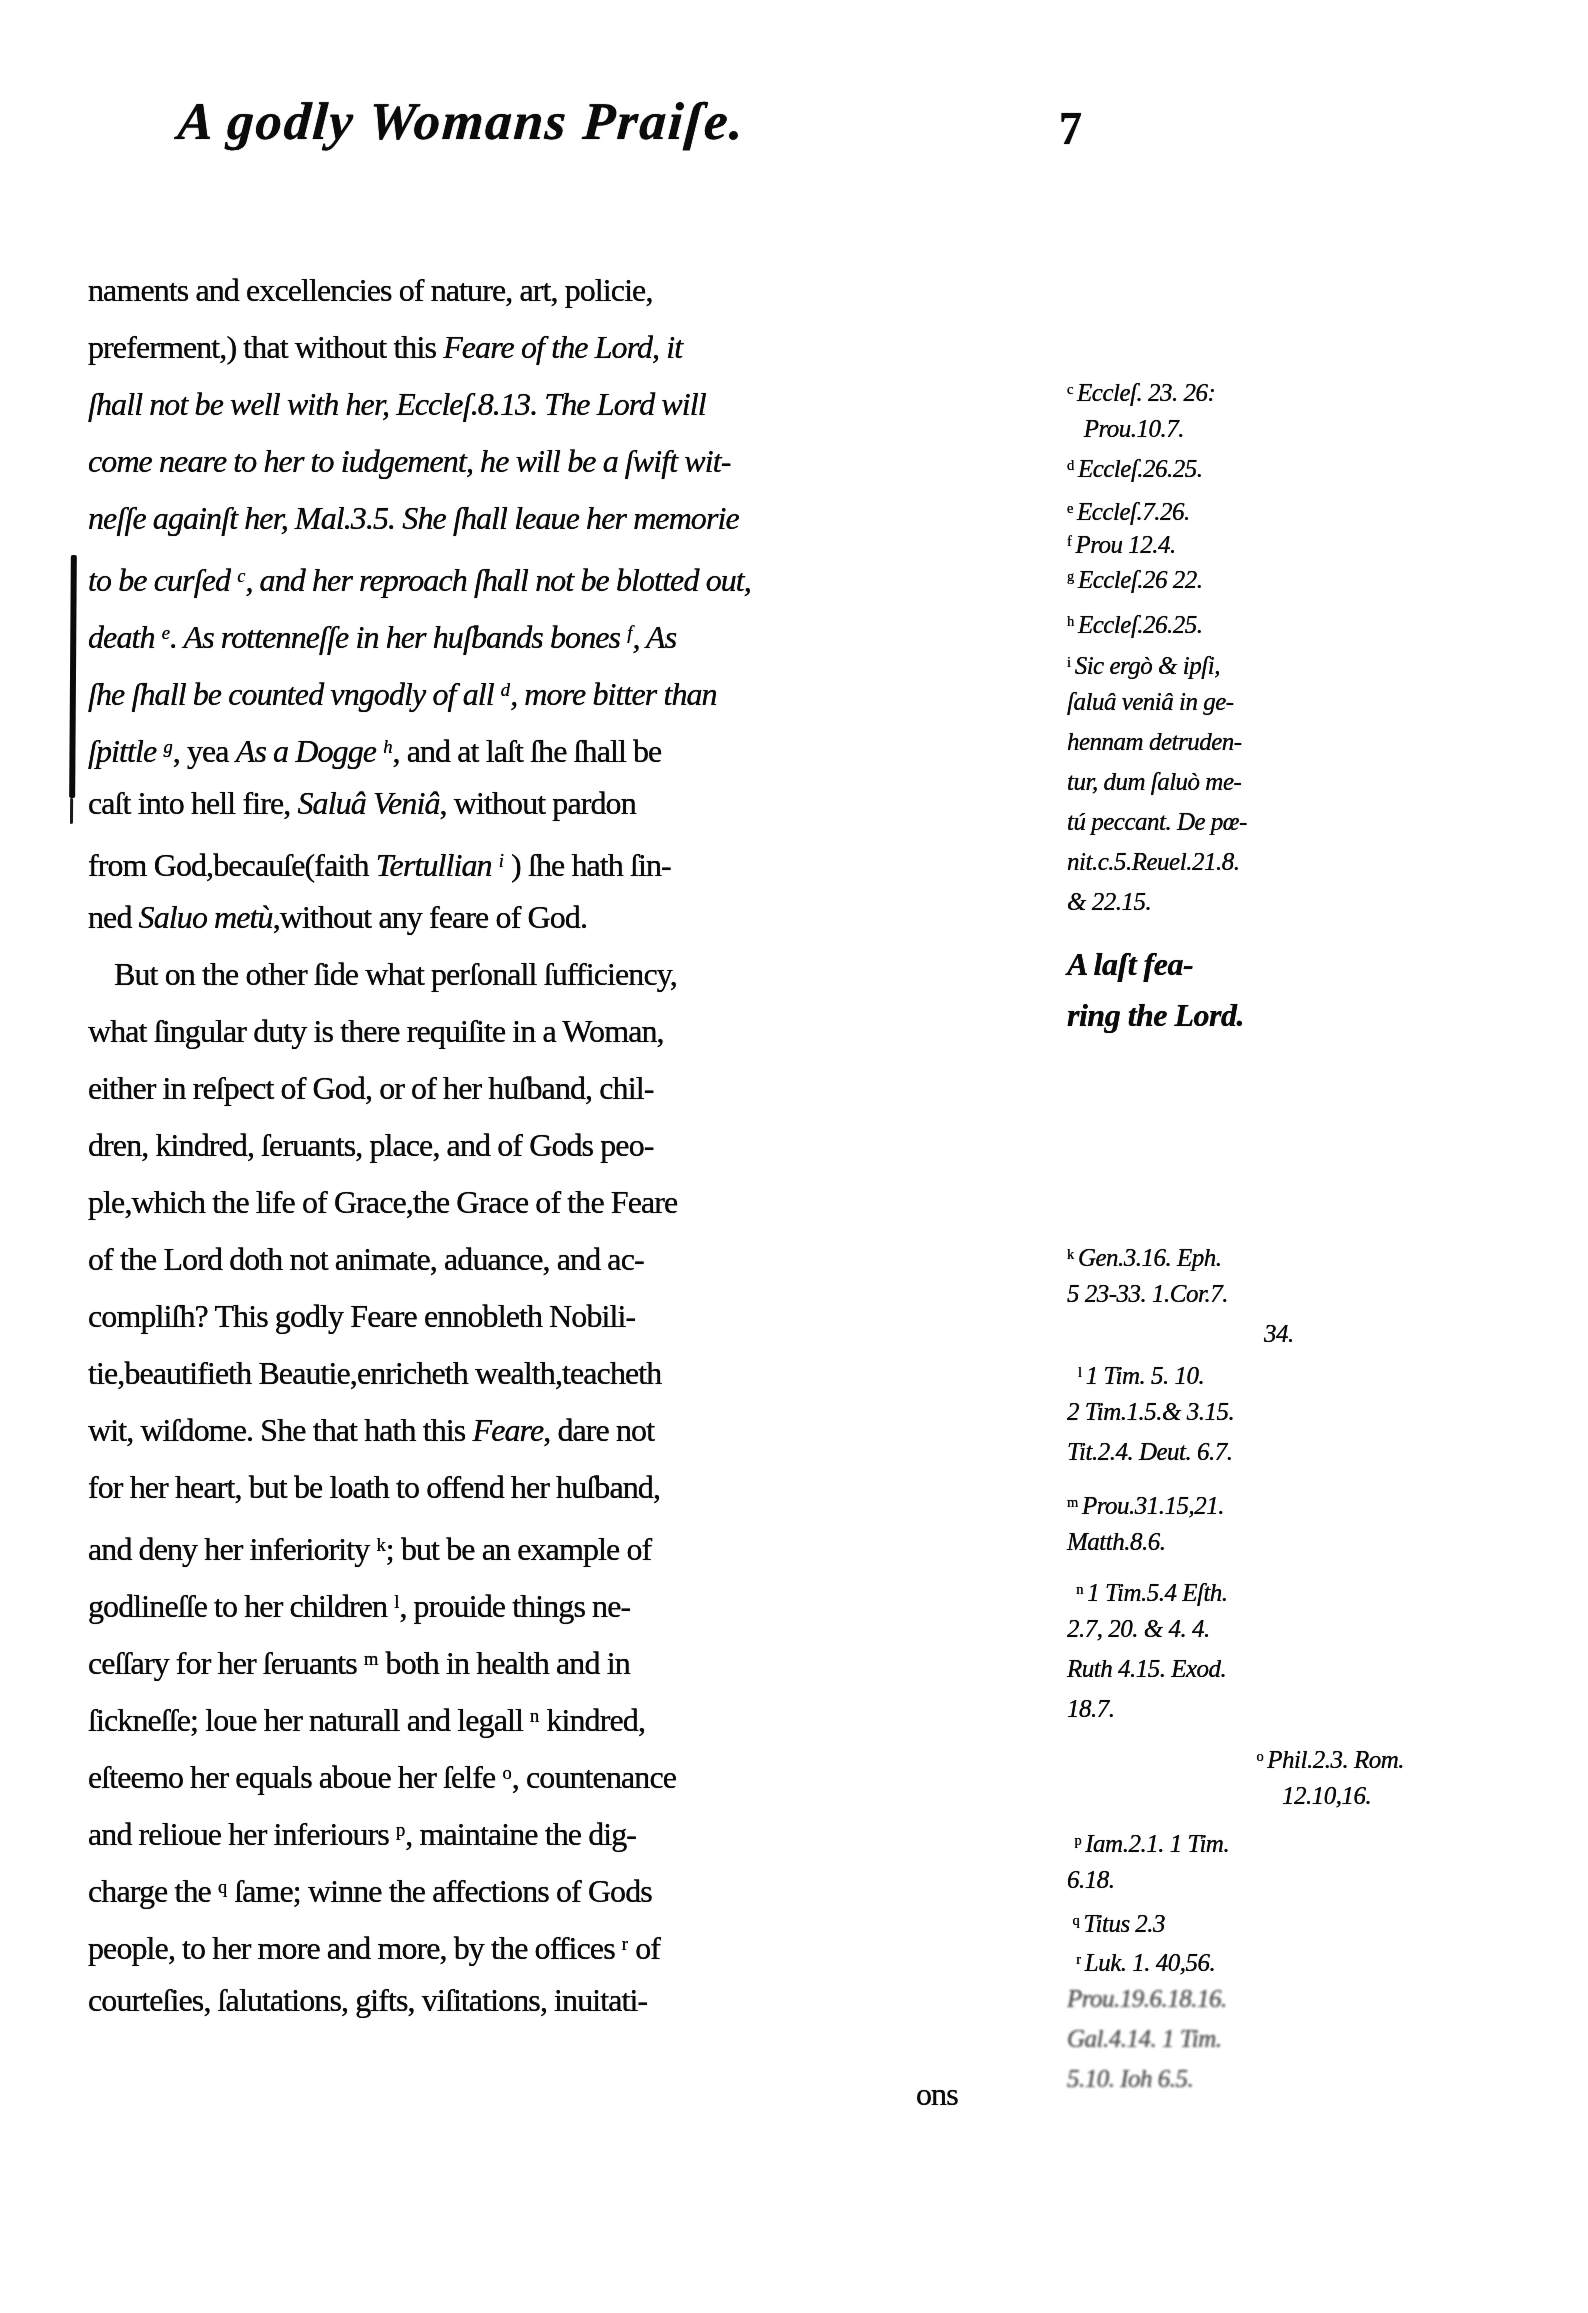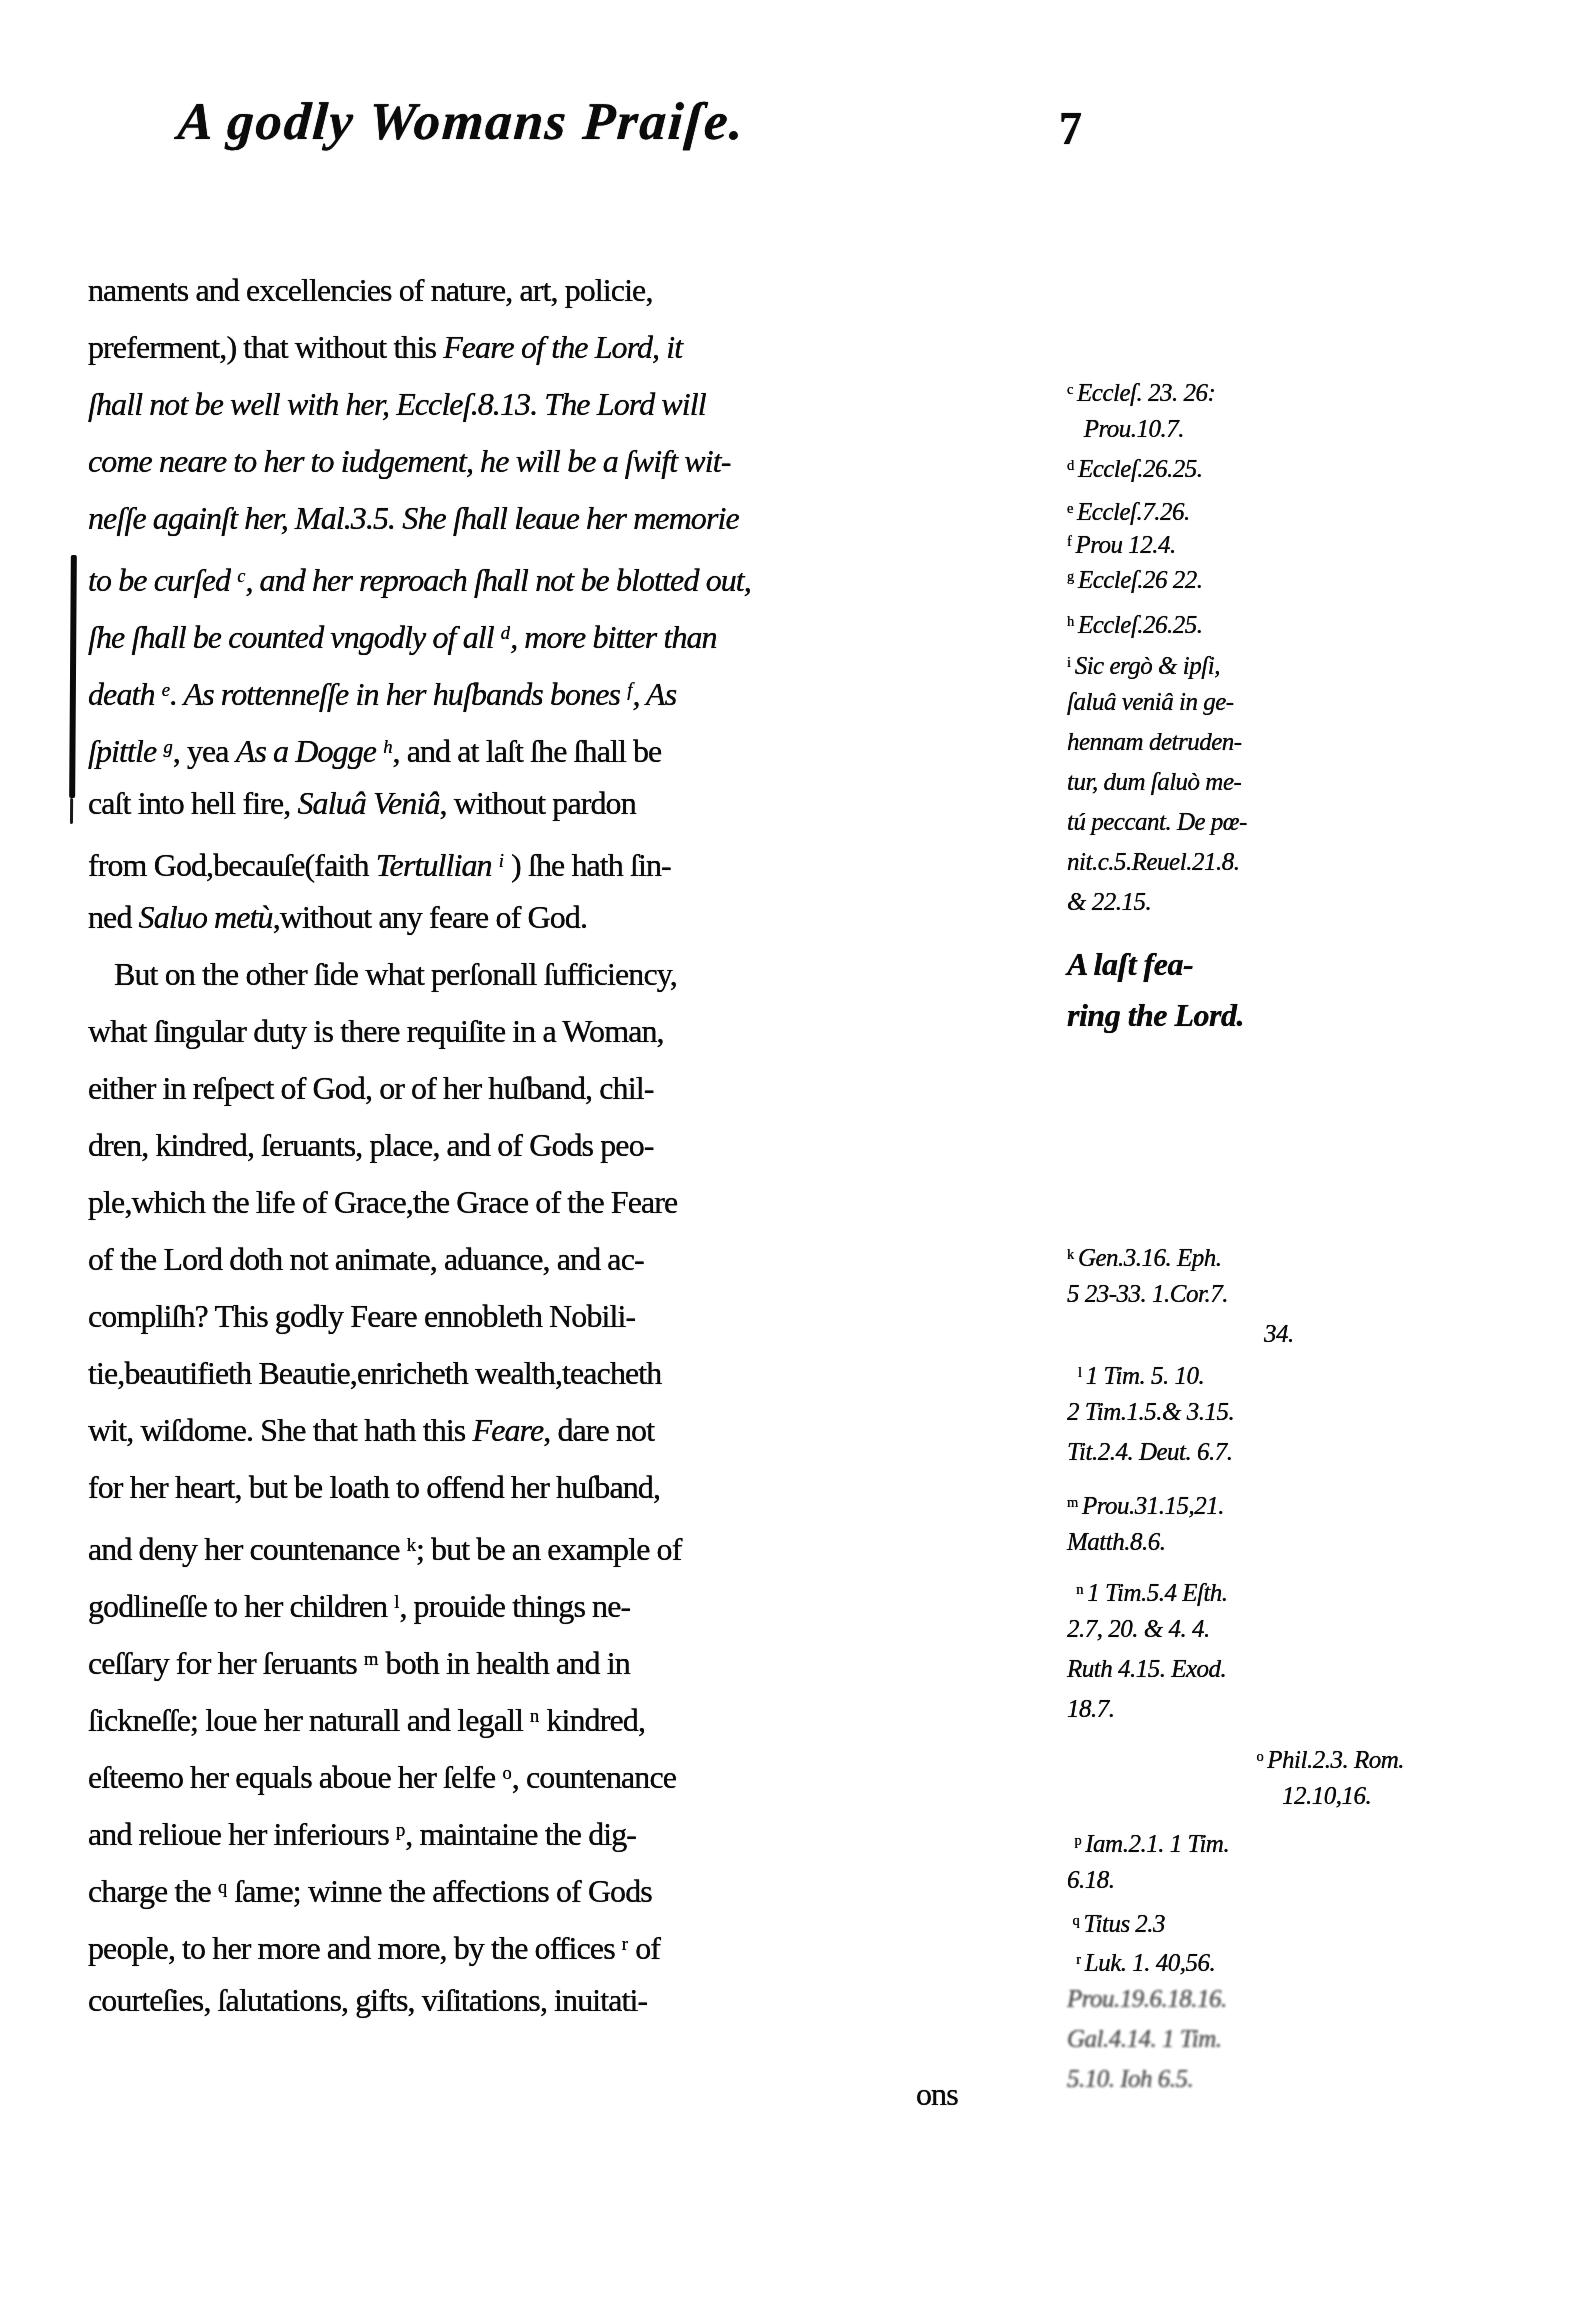--- a/index.html
+++ b/index.html
@@ -71,37 +71,37 @@
 
   <div class="ink-line"></div>
 
   <div class="body-text">
       <div class="line"><span>naments and excellencies of nature, art, policie,</span></div>
       <div class="line"><span>preferment,) that without this </span><span class="it">Feare of the Lord, it</span></div>
       <div class="line"><span class="it">ſhall not be well with her, Eccleſ.8.13. The Lord will</span></div>
       <div class="line"><span class="it">come neare to her to iudgement, he will be a ſwift wit-</span></div>
       <div class="line"><span class="it">neſſe againſt her, Mal.3.5. She ſhall leaue her memorie</span></div>
       <div class="line"><span class="it">to be curſed </span><span class="sup it">c</span><span class="it">, and her reproach ſhall not be blotted out,</span></div>
+      <div class="line"><span class="it">death </span><span class="sup it">e</span><span class="it">.  As rottenneſſe in her huſbands bones </span><span class="sup it">f</span><span class="it">,  As</span></div>
       <div class="line"><span class="it">ſhe ſhall be counted vngodly of all </span><span class="sup it">d</span><span class="it">, more bitter than</span></div>
-      <div class="line"><span class="it">death </span><span class="sup it">e</span><span class="it">.  As rottenneſſe in her huſbands bones </span><span class="sup it">f</span><span class="it">,  As</span></div>
       <div class="line"><span class="it">ſpittle </span><span class="sup it">g</span><span>, yea </span><span class="it">As a Dogge </span><span class="sup it">h</span><span>, and at laſt ſhe ſhall be</span></div>
       <div class="line"><span>caſt into hell fire, </span><span class="it">Saluâ Veniâ</span><span>, without pardon</span></div>
       <div class="line"><span>from God,becauſe(faith </span><span class="it">Tertullian </span><span class="sup it">i</span><span> ) ſhe hath ſin-</span></div>
       <div class="line"><span>ned </span><span class="it">Saluo metù</span><span>,without any feare of God.</span></div>
       <div class="line" style="padding-left: 26px;"><span>But on the other ſide what perſonall ſufficiency,</span></div>
       <div class="line"><span>what ſingular duty is there requiſite in a Woman,</span></div>
       <div class="line"><span>either in reſpect of God, or of her huſband, chil-</span></div>
       <div class="line"><span>dren, kindred, ſeruants, place, and of Gods peo-</span></div>
       <div class="line"><span>ple,which the life of Grace,the Grace of the Feare</span></div>
       <div class="line"><span>of the Lord doth not animate, aduance, and ac-</span></div>
       <div class="line"><span>compliſh?  This godly Feare ennobleth Nobili-</span></div>
       <div class="line"><span>tie,beautifieth Beautie,enricheth wealth,teacheth</span></div>
       <div class="line"><span>wit, wiſdome.  She that hath this </span><span class="it">Feare</span><span>, dare not</span></div>
       <div class="line"><span>for her heart, but be loath to offend her huſband,</span></div>
-      <div class="line"><span>and deny her countenance </span><span class="sup">k</span><span>; but be an example of</span></div>
+      <div class="line"><span>and deny her inferiority </span><span class="sup">k</span><span>; but be an example of</span></div>
       <div class="line"><span>godlineſſe to her children </span><span class="sup">l</span><span>, prouide things ne-</span></div>
       <div class="line"><span>ceſſary for her ſeruants </span><span class="sup">m</span><span> both in health and in</span></div>
       <div class="line"><span>ſickneſſe; loue her naturall and legall </span><span class="sup">n</span><span> kindred,</span></div>
       <div class="line"><span>eſteemo her equals aboue her ſelfe </span><span class="sup">o</span><span>, countenance</span></div>
       <div class="line"><span>and relioue her inferiours </span><span class="sup">p</span><span>, maintaine the dig-</span></div>
       <div class="line"><span>charge the </span><span class="sup">q</span><span> ſame; winne the affections of Gods</span></div>
       <div class="line"><span>people, to her more and more, by the offices </span><span class="sup">r</span><span> of</span></div>
       <div class="line"><span>courteſies, ſalutations, gifts, viſitations, inuitati-</span></div>
     </div>
 

